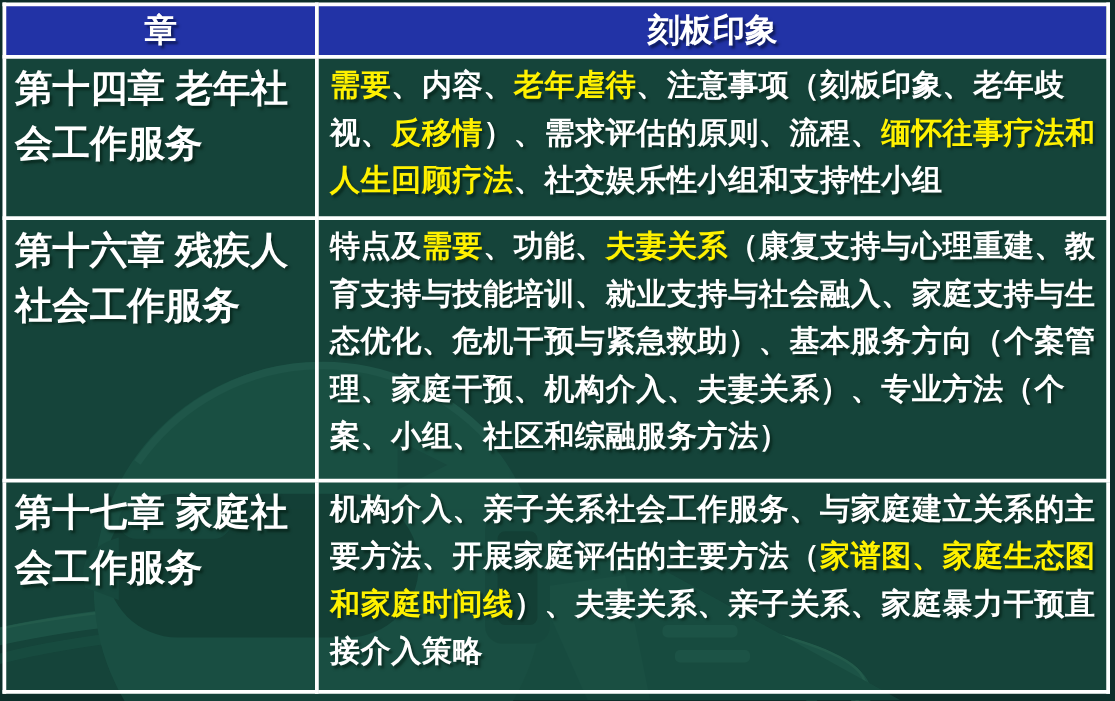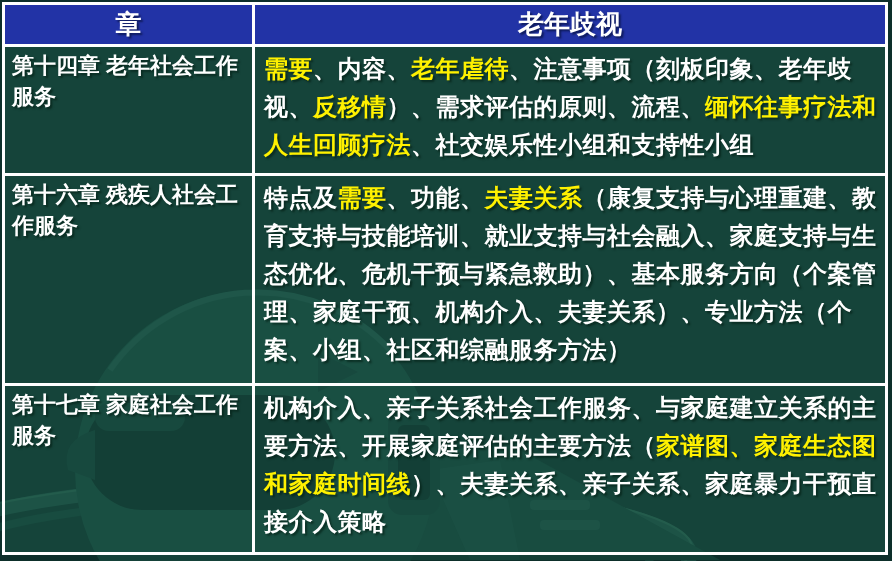--- a/index.html
+++ b/index.html
@@ -33,21 +33,21 @@
     padding:2px 0;height:30px;
     text-shadow:2px 2px 2px rgba(0,10,40,.6);
   }
   td{
     background:transparent;
     color:var(--text-col,#ffffff);
     font-weight:bold;
     text-shadow:2px 2px 2px rgba(0,25,15,.6);
   }
   td.chapter{
-    font-size:22px;line-height:31px;
+    font-size:30px;line-height:44px;
     padding:3px 4px 3px 7px;
   }
   td.points{
     font-size:24px;line-height:38px;
     padding:3px 8px 3px 9px;
     letter-spacing:.5px;
   }
   .hl{color:var(--hl-col,#fff100);}
 </style>
 </head>
@@ -85,21 +85,21 @@
   </svg>
 
   <table class="review">
     <colgroup>
         <col style="width:250px">
         <col>
       </colgroup>
     <thead>
       <tr>
         <th>章</th>
-        <th>老年歧视</th>
+        <th>刻板印象</th>
       </tr>
     </thead>
     <tbody>
       <tr style="height:117px">
         <td class="chapter">第十四章 老年社会工作服务</td>
         <td class="points"><span class="hl">需要</span><span class="">、内容、</span><span class="hl">老年虐待</span><span class="">、注意事项（刻板印象、老年歧视、</span><span class="hl">反移情</span><span class="">）、需求评估的原则、流程、</span><span class="hl">缅怀往事疗法和人生回顾疗法</span><span class="">、社交娱乐性小组和支持性小组</span></td>
       </tr>
       <tr style="height:178px">
         <td class="chapter">第十六章 残疾人社会工作服务</td>
         <td class="points"><span class="">特点及</span><span class="hl">需要</span><span class="">、功能、</span><span class="hl">夫妻关系</span><span class="">（康复支持与心理重建、教育支持与技能培训、就业支持与社会融入、家庭支持与生态优化、危机干预与紧急救助）、基本服务方向（个案管理、家庭干预、机构介入、夫妻关系）、专业方法（个案、小组、社区和综融服务方法）</span></td>

